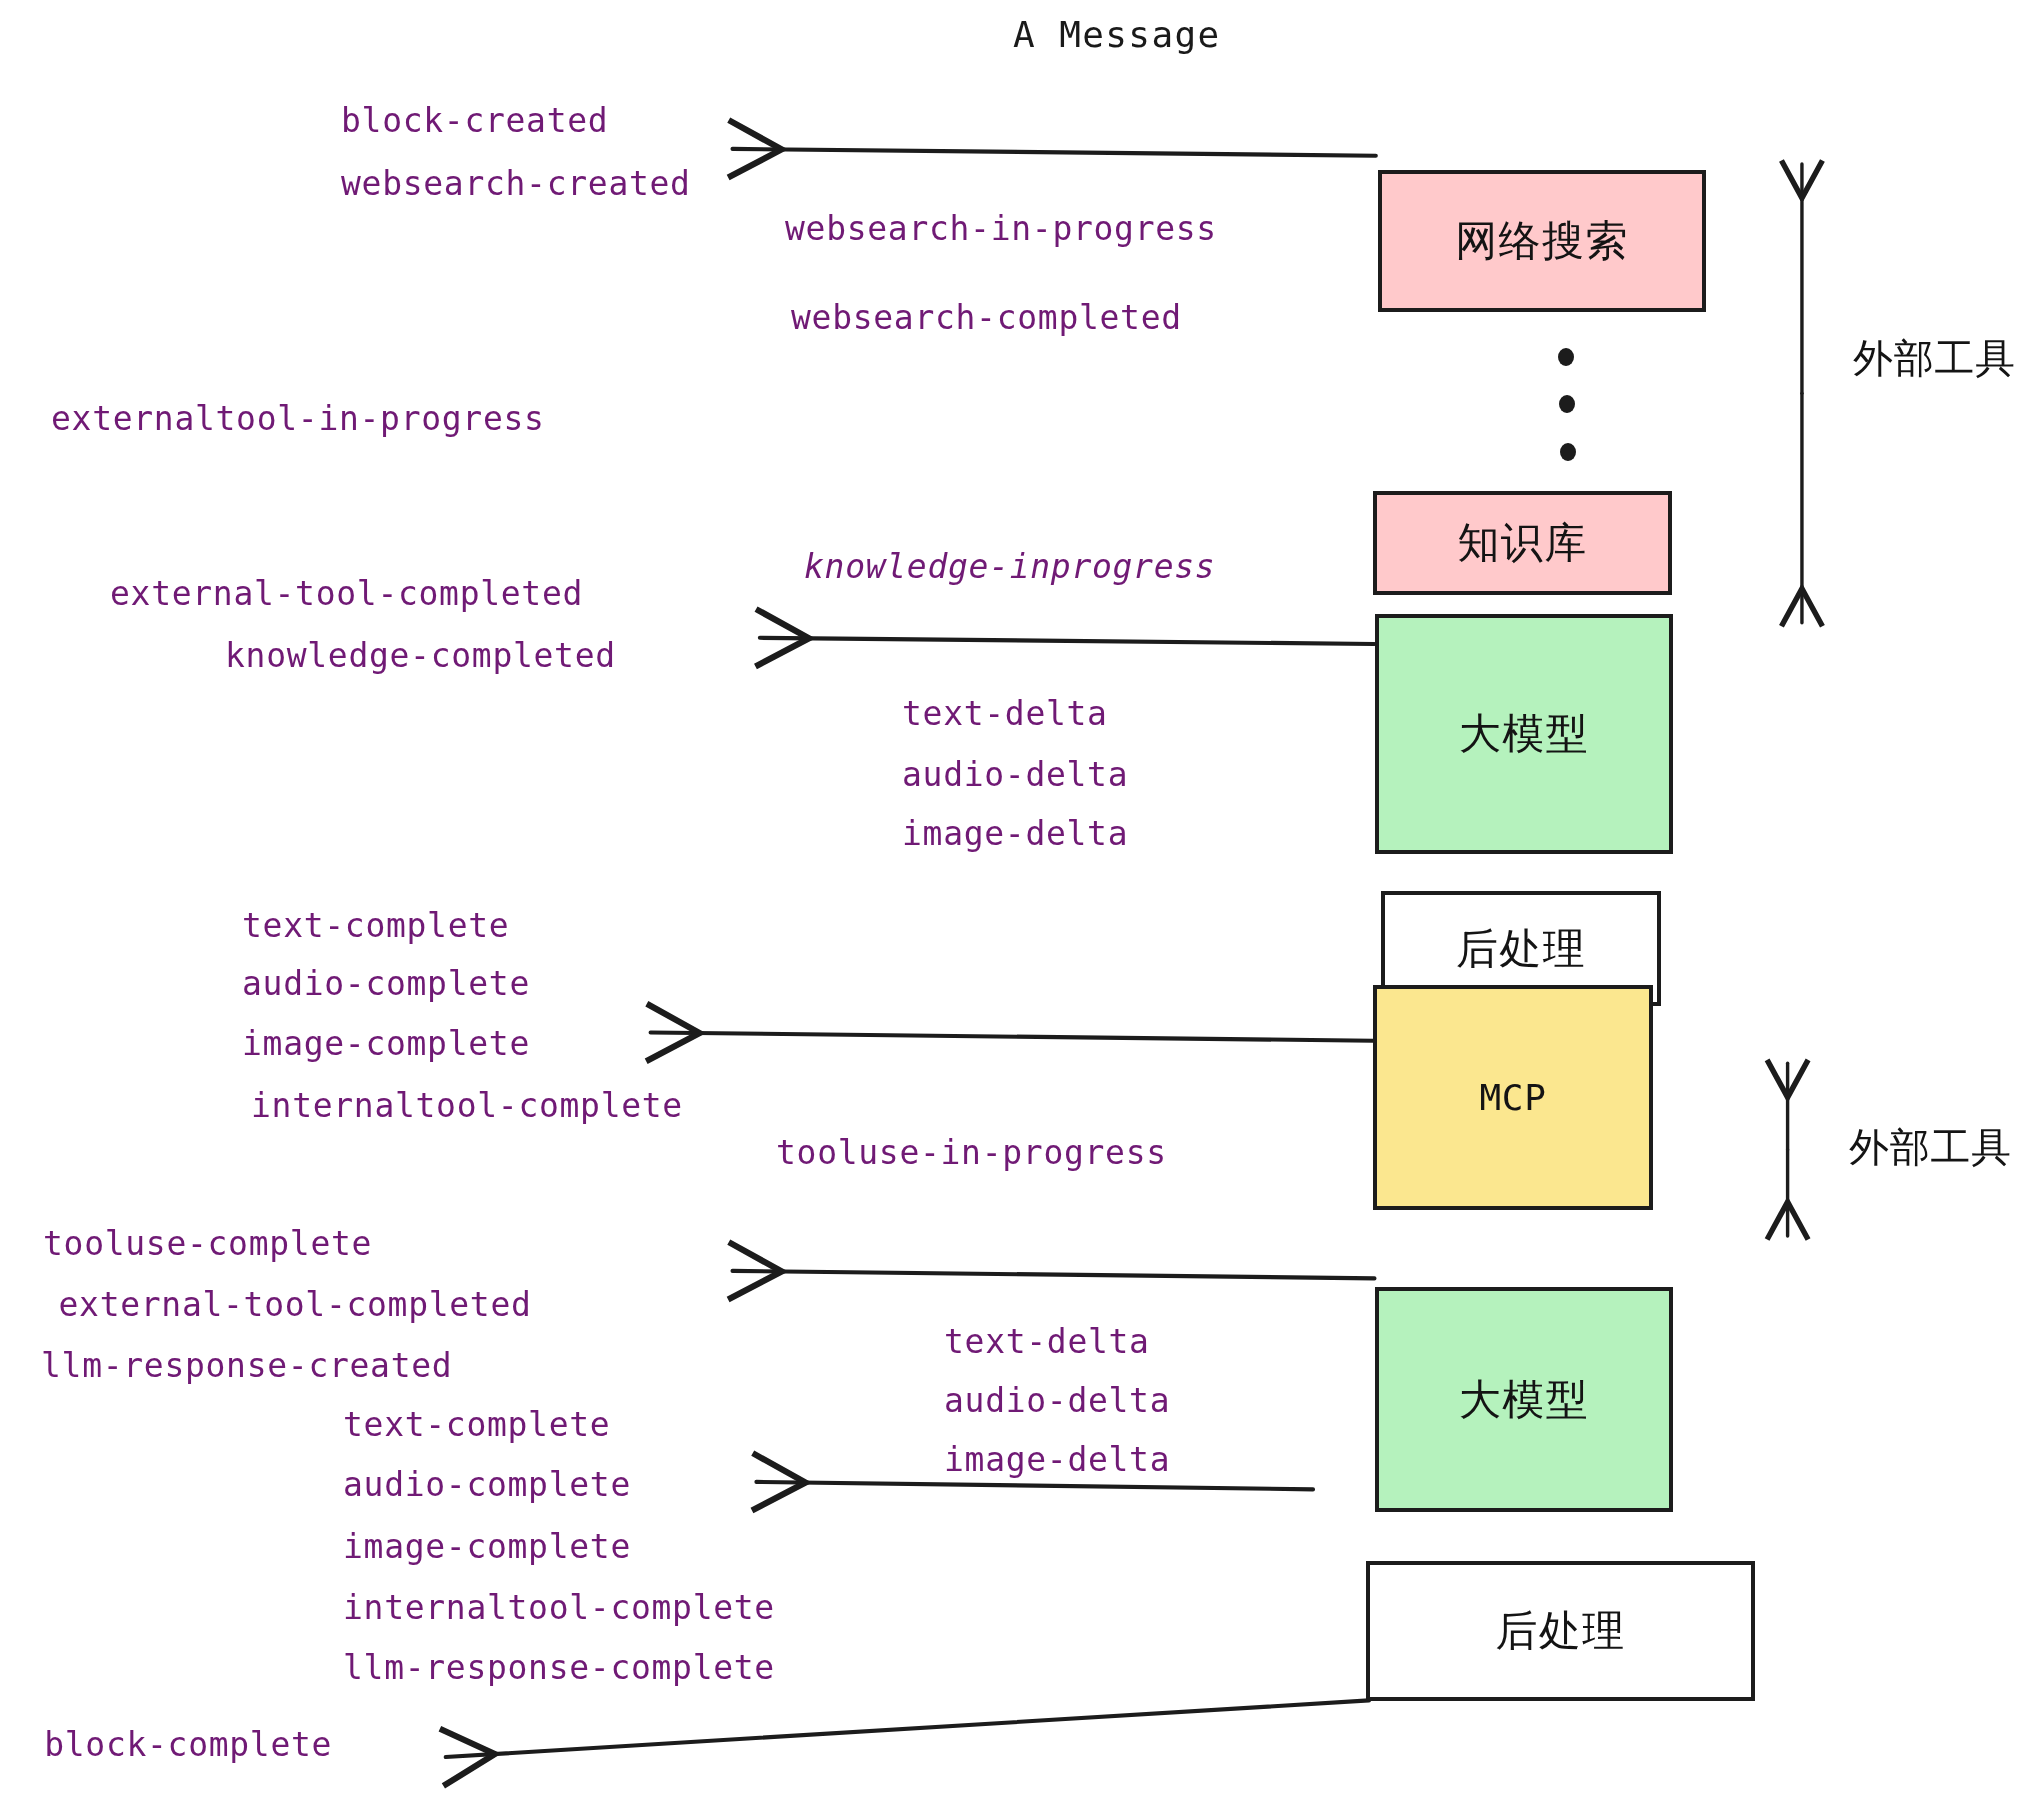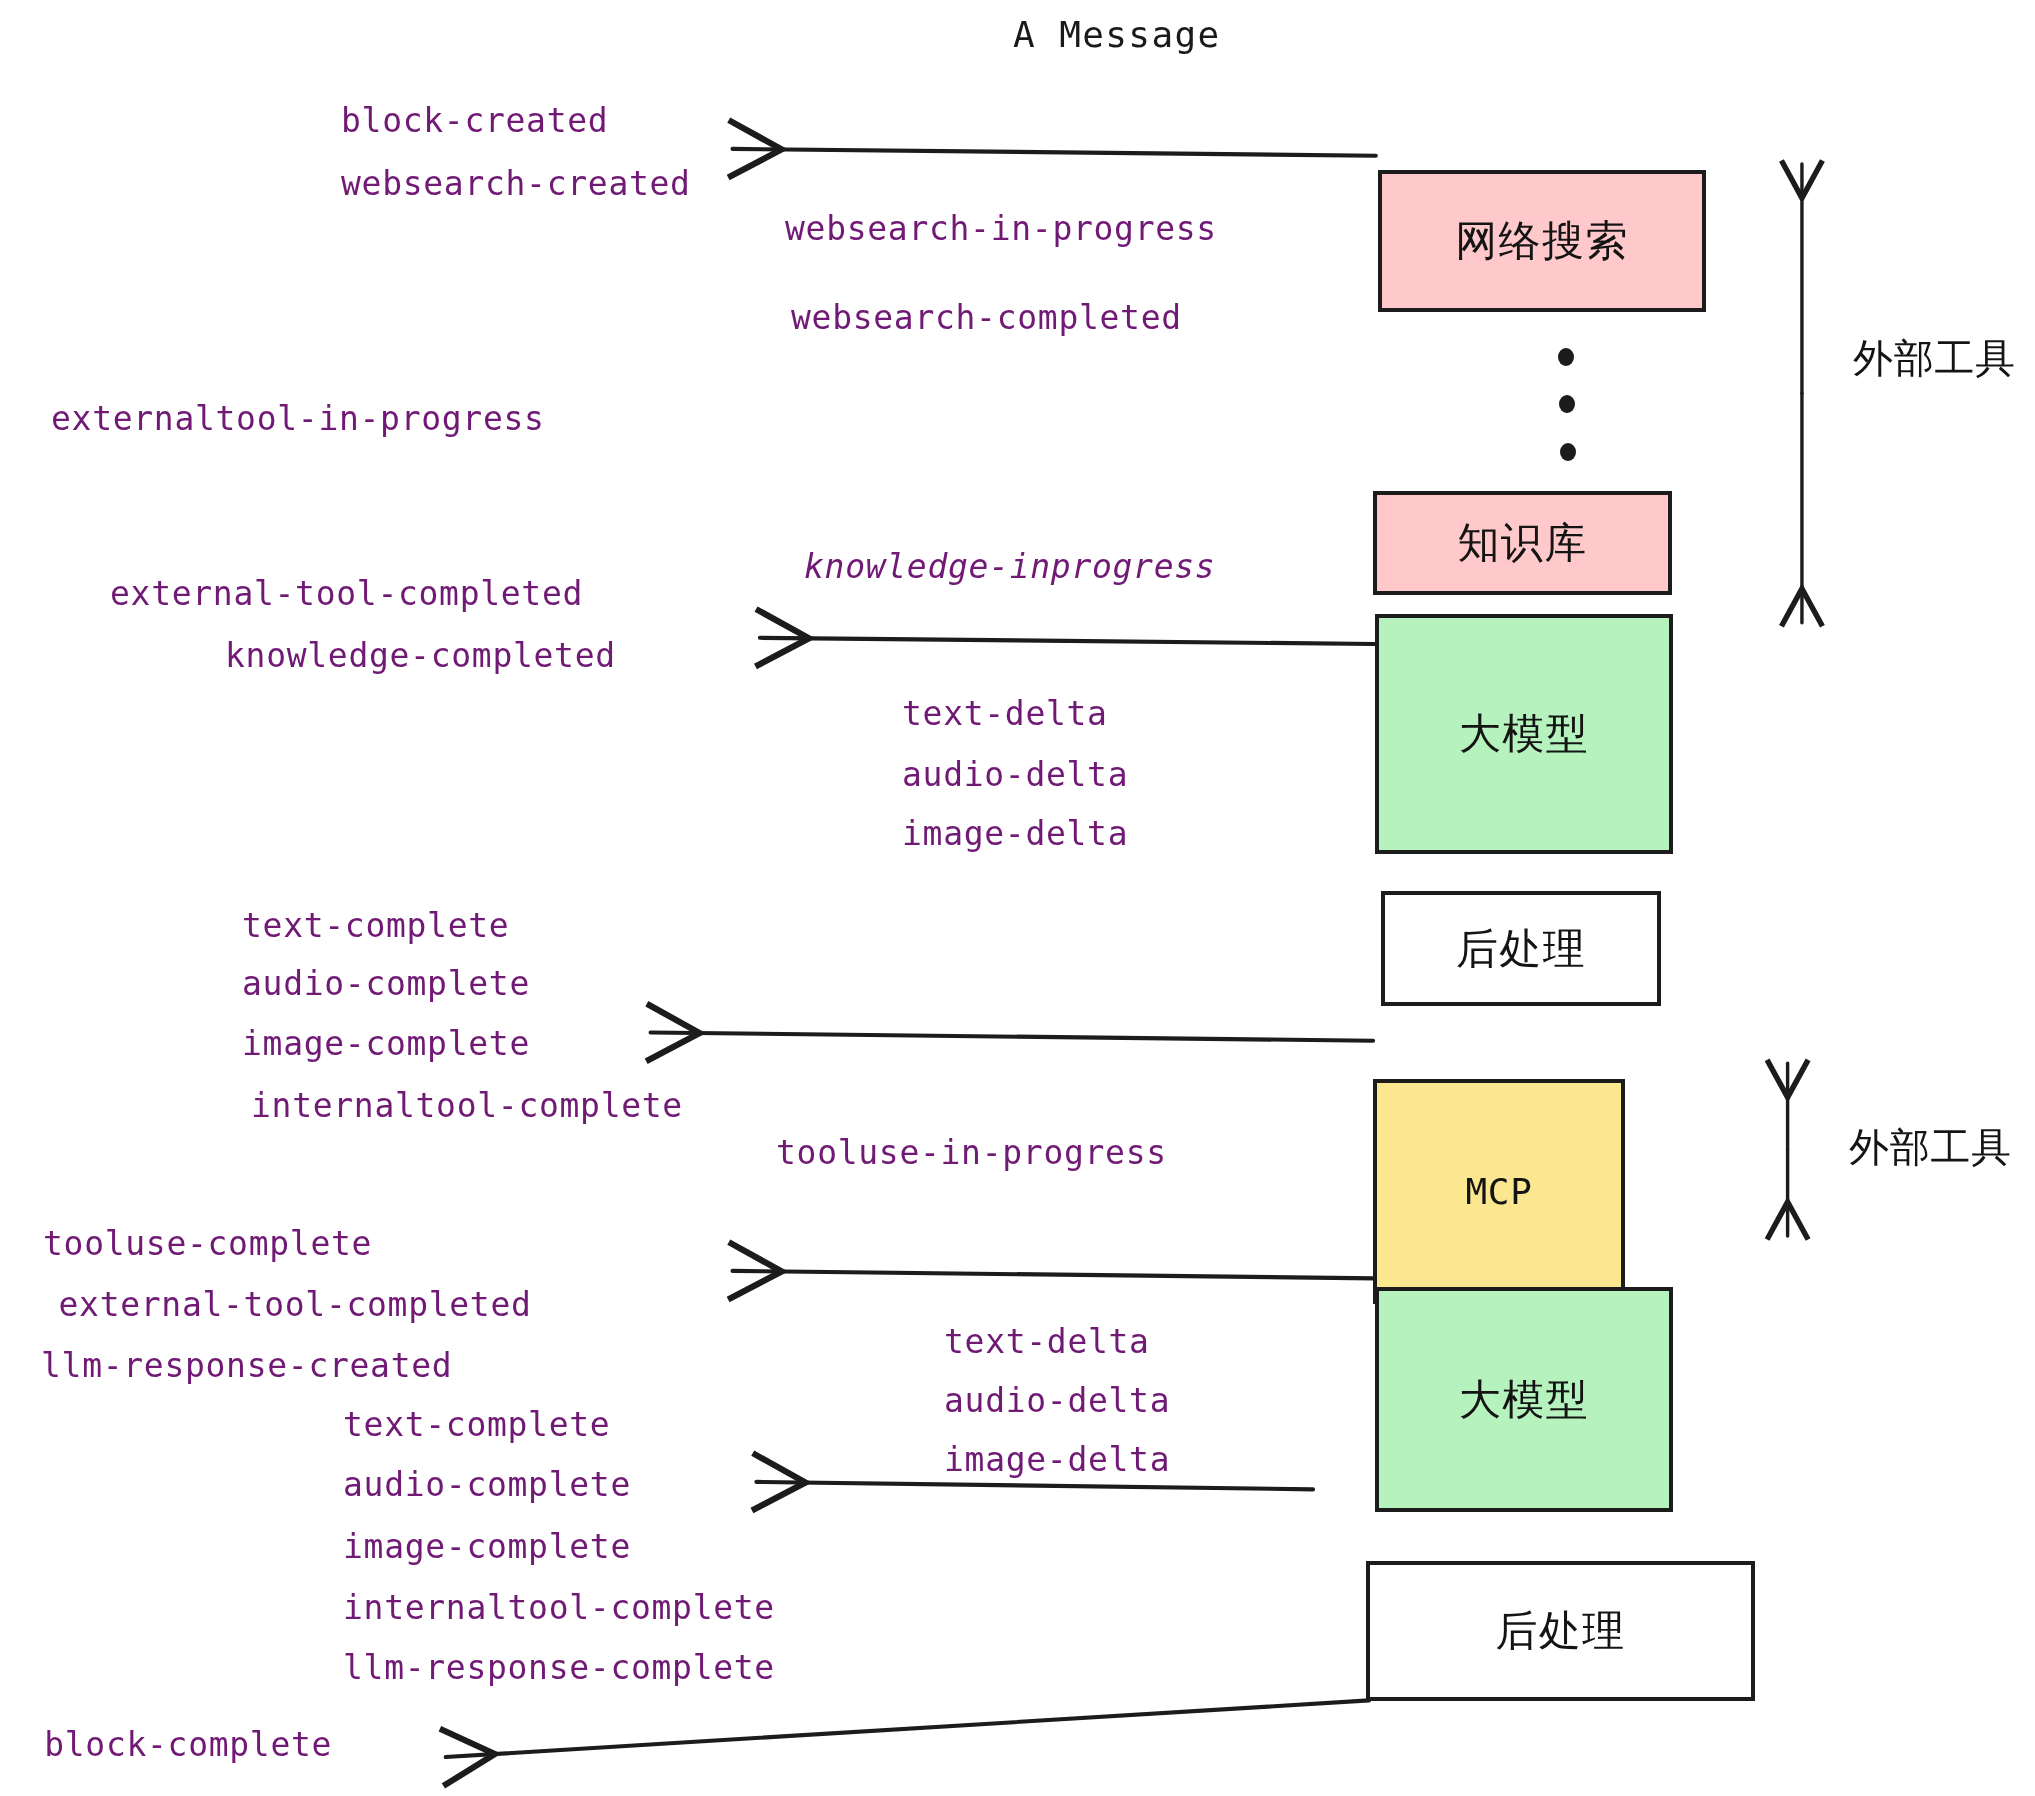--- a/index.html
+++ b/index.html
@@ -95,21 +95,21 @@
       </div>
       <div class="box" style="left: 1337px; top: 491px; width: 299px; height: 104px; background: rgb(255, 201, 203);">
         <span>知识库</span>
       </div>
       <div class="box" style="left: 1339px; top: 614px; width: 298px; height: 240px; background: rgb(181, 242, 189);">
         <span>大模型</span>
       </div>
       <div class="box" style="left: 1345px; top: 891px; width: 280px; height: 115px; background: rgb(255, 255, 255);">
         <span>后处理</span>
       </div>
-      <div class="box mcpbox" style="left: 1337px; top: 1079px; width: 252px; height: 225px; background: rgb(251, 231, 143);">
+      <div class="box mcpbox" style="left: 1337px; top: 985px; width: 280px; height: 225px; background: rgb(251, 231, 143);">
         <span>MCP</span>
       </div>
       <div class="box" style="left: 1339px; top: 1287px; width: 298px; height: 225px; background: rgb(181, 242, 189);">
         <span>大模型</span>
       </div>
       <div class="box" style="left: 1330px; top: 1561px; width: 389px; height: 140px; background: rgb(255, 255, 255);">
         <span>后处理</span>
       </div>
     </div>
   <div id="dots-layer">

